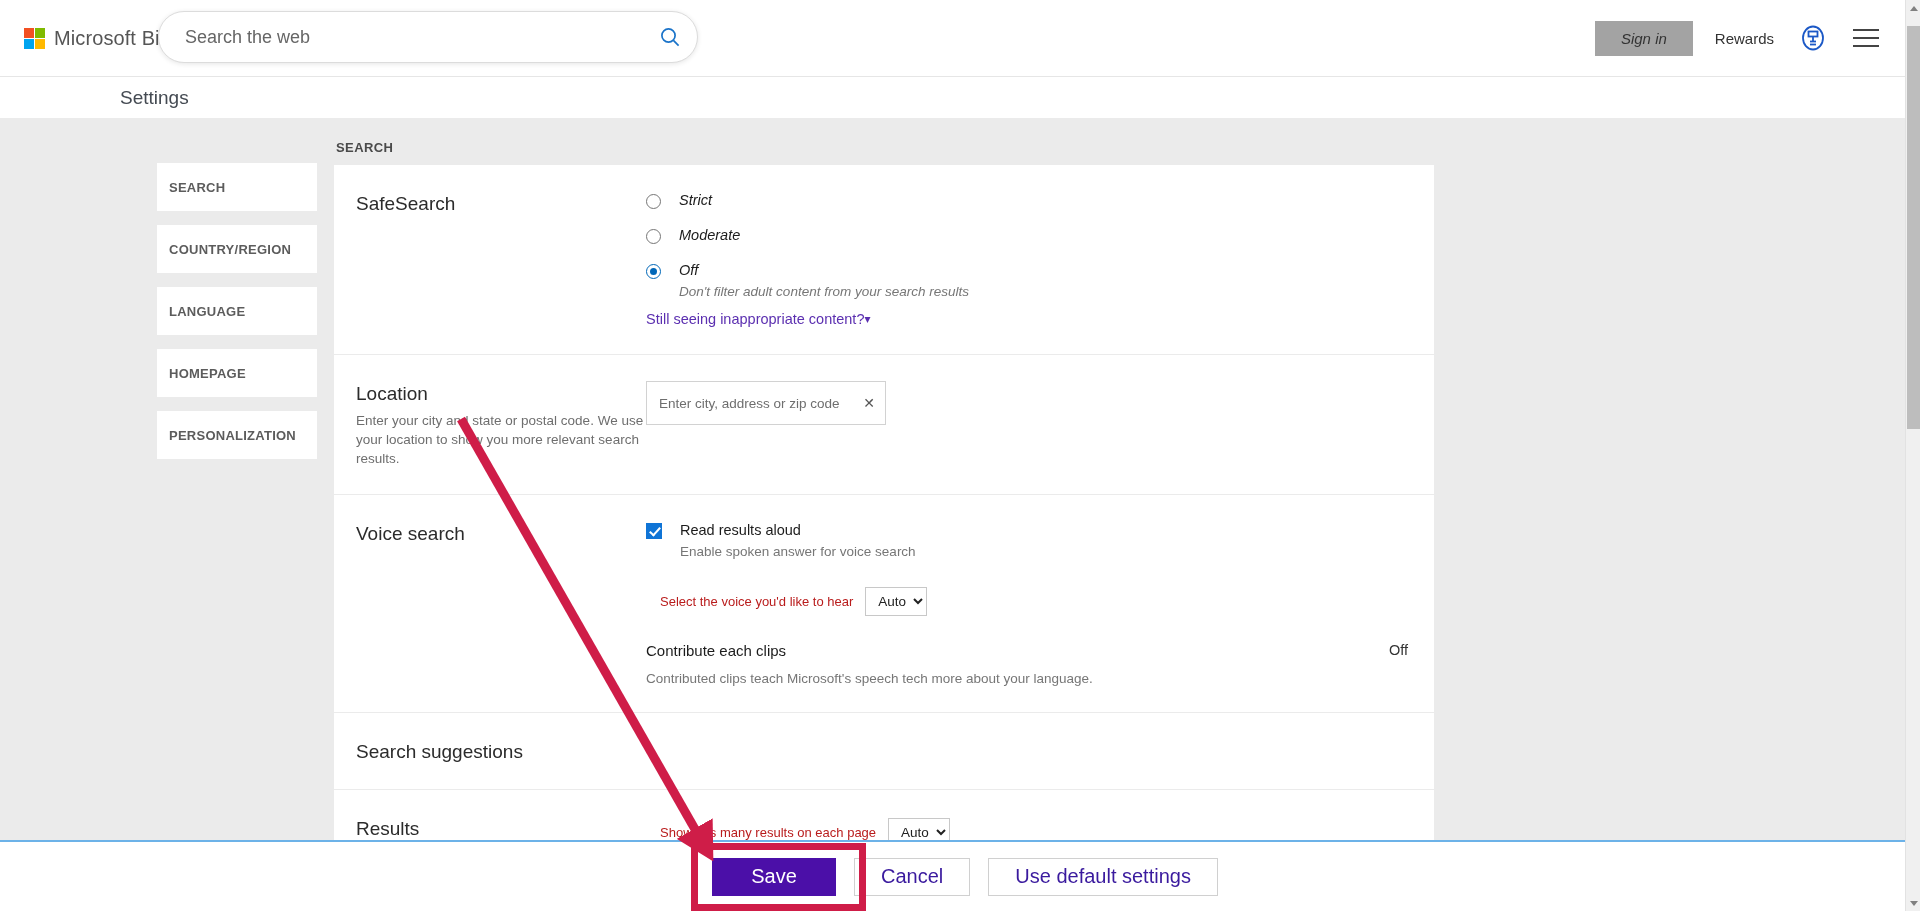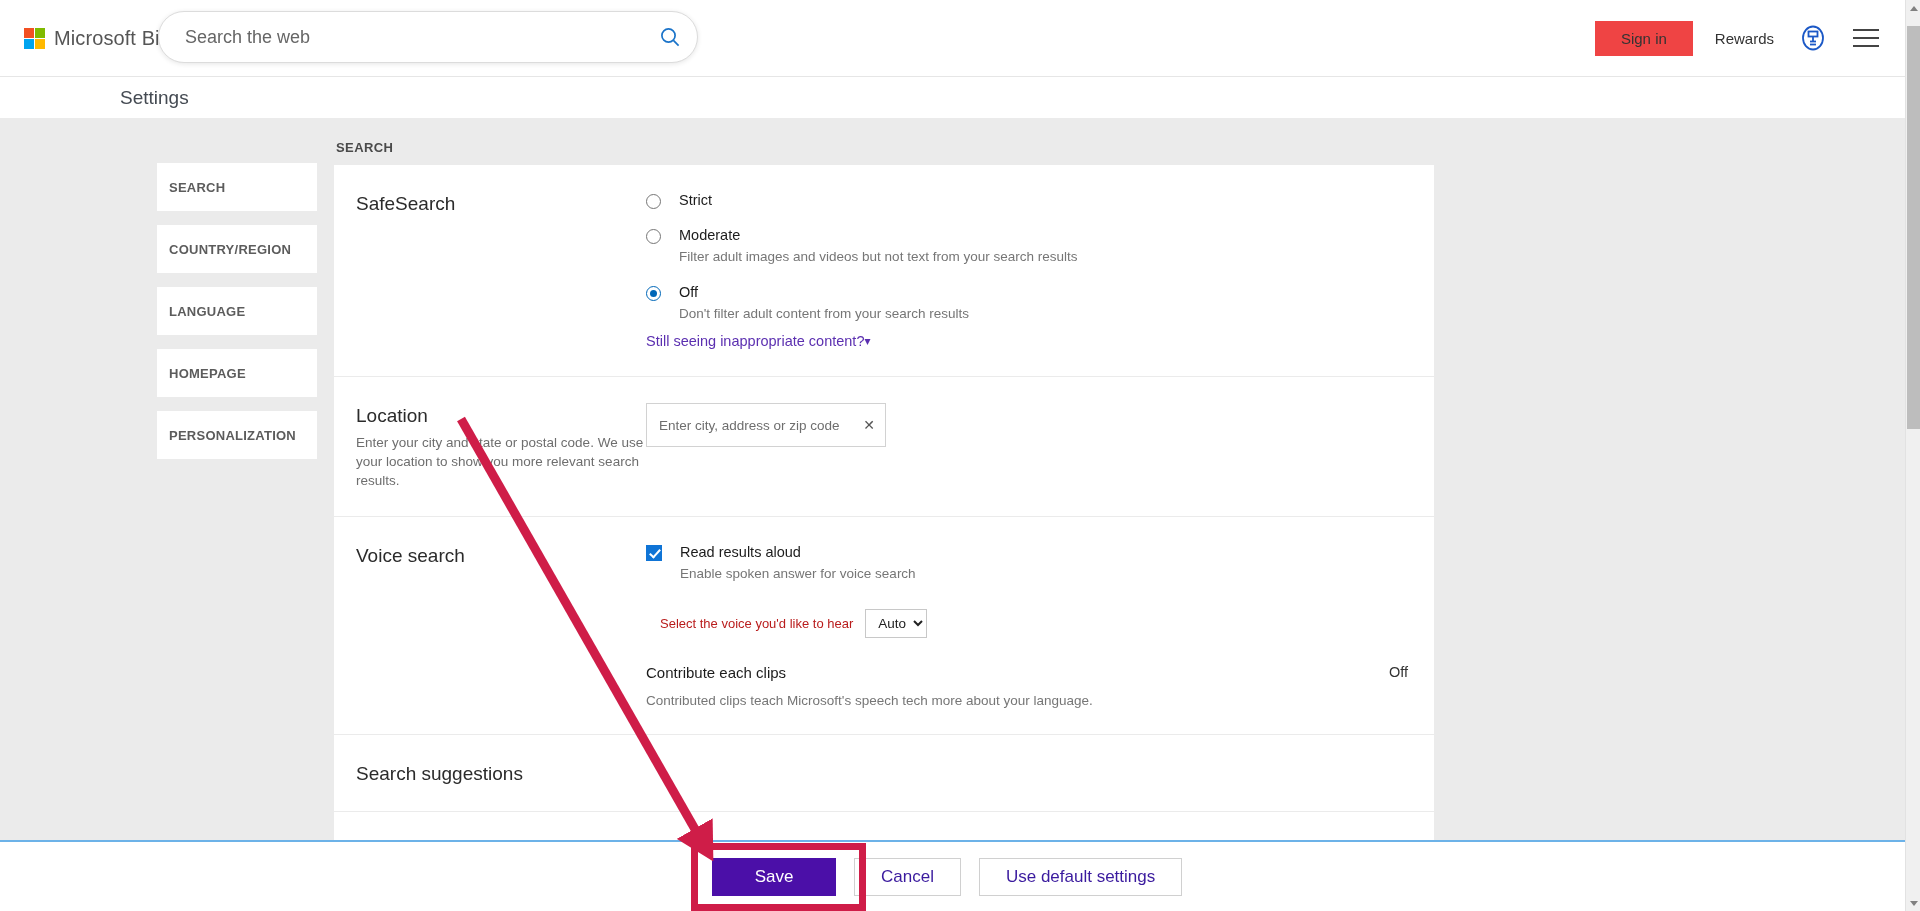--- a/index.html
+++ b/index.html
@@ -48,23 +48,24 @@
     width: 54px; height: 50px; display: flex; align-items: center; justify-content: center;
     background: transparent; border: 0; cursor: pointer;
   }
   .search-btn svg { display: block; }
 
   .top-right {
     position: absolute; right: 18px; top: 0; height: 76px;
     display: flex; align-items: center; gap: 0px;
   }
   .signin-btn {
-    background: #ef4444; border: 0; color: #333; font-size: 15px;
+    background: #a3a3a3; border: 0; color: #333; font-size: 15px;
     padding: 9px 26px; cursor: pointer; font-family: "Liberation Sans", sans-serif;
     margin-right: 22px;
+    font-style: italic;
   }
   .rewards { display: flex; align-items: center; gap: 25px; margin-right: 26px; cursor: pointer; }
   .rewards-label { font-size: 15px; color: #333; }
   .hamburger { width: 34px; height: 34px; display: flex; flex-direction: column;
                justify-content: center; gap: 6px; cursor: pointer; }
   .hamburger span { display: block; height: 2px; background: #444; width: 26px; }
 
   
   .titlebar {
     position: absolute; top: 76px; left: 0; width: 1905px; height: 42px;
@@ -104,21 +105,21 @@
   .row:last-child { border-bottom: 0; }
   .row-label { width: 290px; flex-shrink: 0; padding-top: 2px; }
   .row-label .lbl { font-size: 19px; color: #2b2b2b; font-weight: 400; }
   .row-label .sub {
     font-size: 13.5px; color: #6e6e6e; line-height: 19px; margin-top: 6px;
     max-width: 300px;
   }
   .row-ctrl { flex: 1; position: relative; }
 
   
-  .opt { display: flex; margin-bottom: 17px; }
+  .opt { display: flex; margin-bottom: 17px; font-style: italic; }
   .opt:last-of-type { margin-bottom: 8px; }
   .radio {
     width: 15px; height: 15px; border: 1px solid #767676; border-radius: 50%;
     background: #fff; flex-shrink: 0; margin-top: 3px; cursor: pointer;
     position: relative;
   }
   .radio.on { border-color: #0067b8; }
   .radio.on::after {
     content: ""; position: absolute; left: 3px; top: 3px;
     width: 7px; height: 7px; border-radius: 50%; background: #0067b8;
@@ -179,21 +180,21 @@
   }
 
   
   .footer {
     position: absolute; left: 0; bottom: 0; width: 1905px; height: 71px;
     background: #ffffff; border-top: 2px solid #6cb2e8;
     display: flex; align-items: center;
   }
   .footer-inner { margin-left: 712px; display: flex; align-items: center; gap: 18px; }
   .btn {
-    height: 38px; font-size: 17px; cursor: pointer;
+    height: 38px; font-size: 20px; cursor: pointer;
     font-family: "Liberation Sans", sans-serif;
   }
   .btn-primary { background: #4b0fa8; color: #fff; border: 0; width: 124px; }
   .btn-ghost { background: #fff; color: #3a1a9e; border: 1px solid #d0d0d0; padding: 0 26px; }
 
   
   .annot { position: absolute; left: 0; top: 0; width: 1920px; height: 911px;
            pointer-events: none; }
   .hl-box {
     position: absolute; left: 691px; top: 843px; width: 175px; height: 68px;
@@ -299,21 +300,20 @@
               <div class="radio"></div>
               <div class="opt-text">
                 <div class="opt-title">Strict</div>
               </div>
             </div>
 
             <div class="opt">
               <div class="radio"></div>
               <div class="opt-text">
                 <div class="opt-title">Moderate</div>
-                <div class="opt-desc">Filter adult images and videos but not text from your search results</div>
               </div>
             </div>
 
             <div class="opt">
               <div class="radio on"></div>
               <div class="opt-text">
                 <div class="opt-title">Off</div>
                 <div class="opt-desc">Don't filter adult content from your search results</div>
               </div>
             </div>

